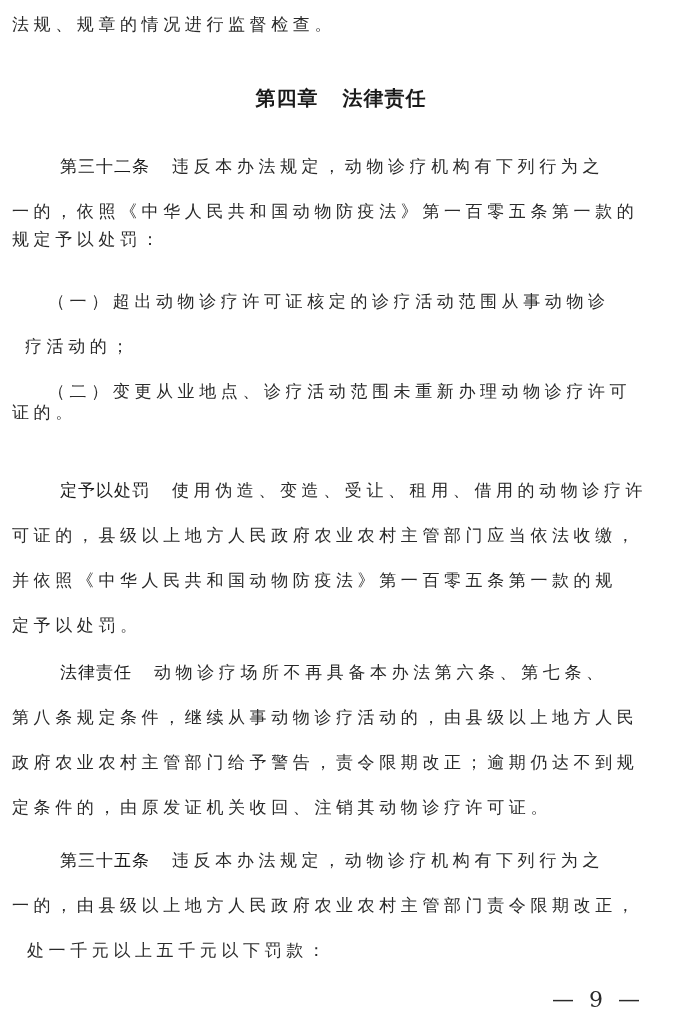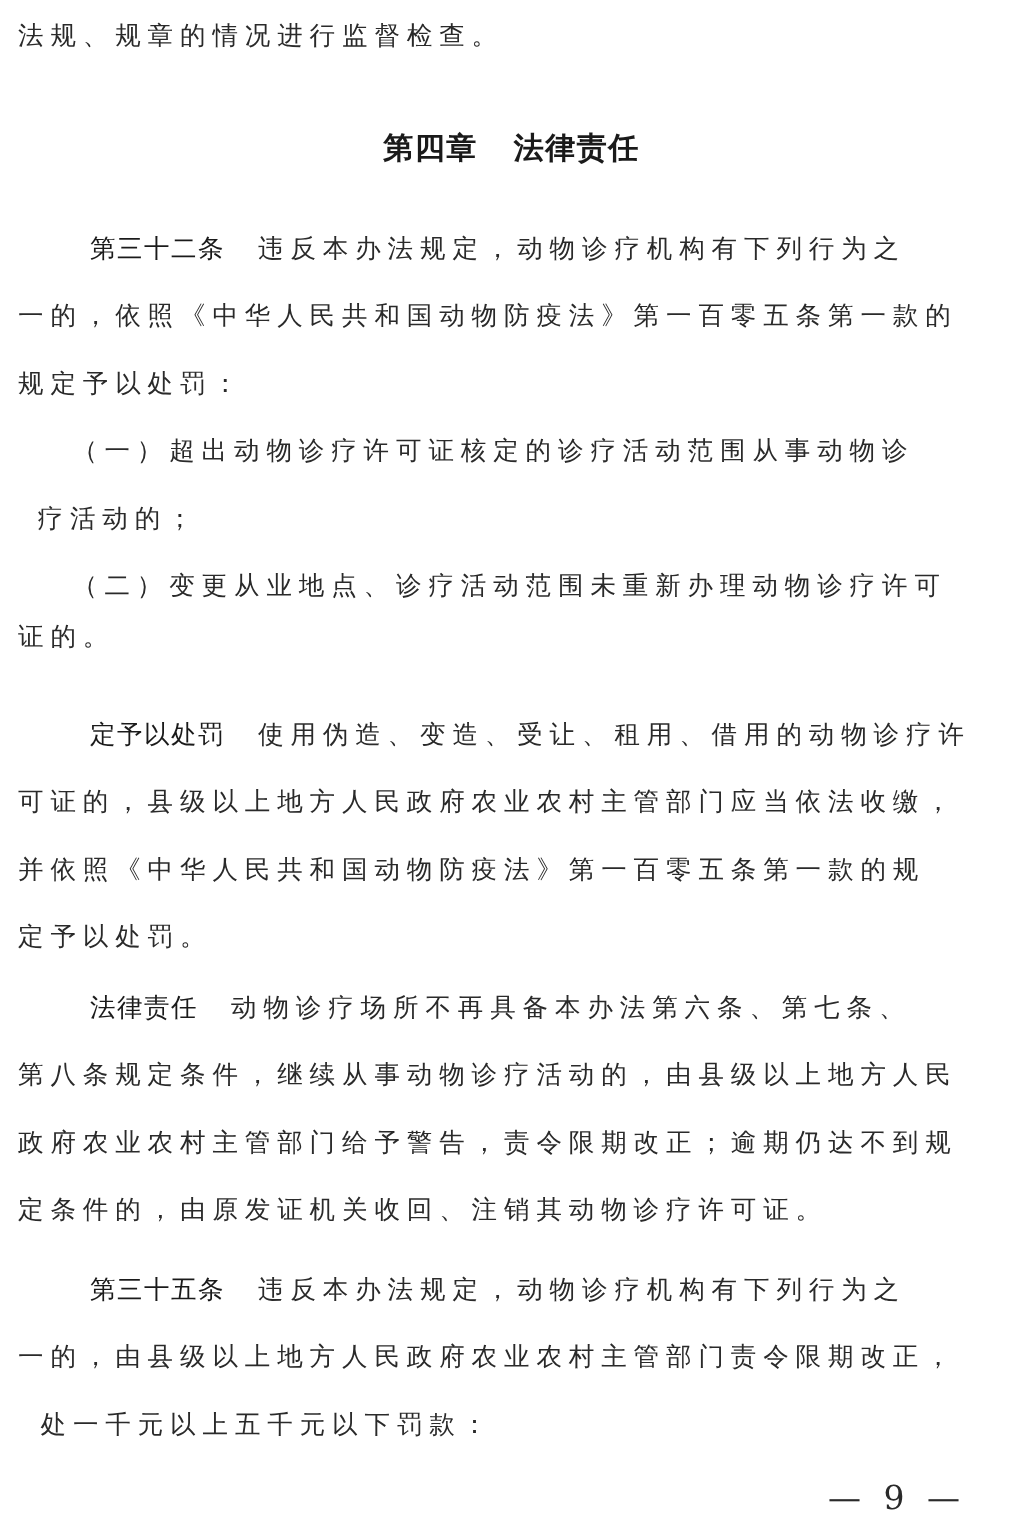--- a/index.html
+++ b/index.html
@@ -43,33 +43,33 @@
     <span>第四章</span><span class="gap"></span><span>法律责任</span>
   </div>
 
   <div>
     <div class="line indent" style="top:146px;">
       <span class="art">第三十二条</span><span>违反本办法规定，动物诊疗机构有下列行为之</span>
     </div>
     <div class="line flush" style="top:191px;">
       <span>一的，依照《中华人民共和国动物防疫法》第一百零五条第一款的</span>
     </div>
-    <div class="line flush" style="top:236px;">
+    <div class="line flush" style="top:219px;">
       <span>规定予以处罚：</span>
     </div>
     <div class="line indent" style="top:281px; padding-left:48px;">
       <span>（一）超出动物诊疗许可证核定的诊疗活动范围从事动物诊</span>
     </div>
     <div class="line flush" style="top:326px;margin-left:13px;">
       <span>疗活动的；</span>
     </div>
     <div class="line indent" style="top:371px; padding-left:48px;">
       <span>（二）变更从业地点、诊疗活动范围未重新办理动物诊疗许可</span>
     </div>
-    <div class="line flush" style="top:405px;">
+    <div class="line flush" style="top:392px;">
       <span>证的。</span>
     </div>
   </div>
 
   <div>
     <div class="line indent" style="top:470px;">
       <span class="art">定予以处罚</span><span>使用伪造、变造、受让、租用、借用的动物诊疗许</span>
     </div>
     <div class="line flush" style="top:515px;">
       <span>可证的，县级以上地方人民政府农业农村主管部门应当依法收缴，</span>

